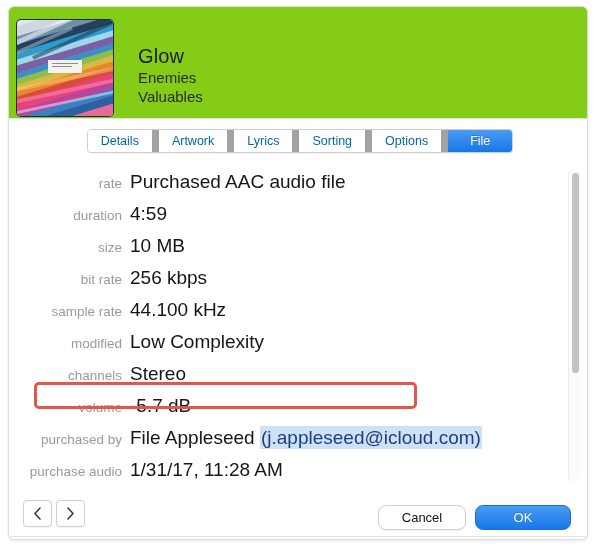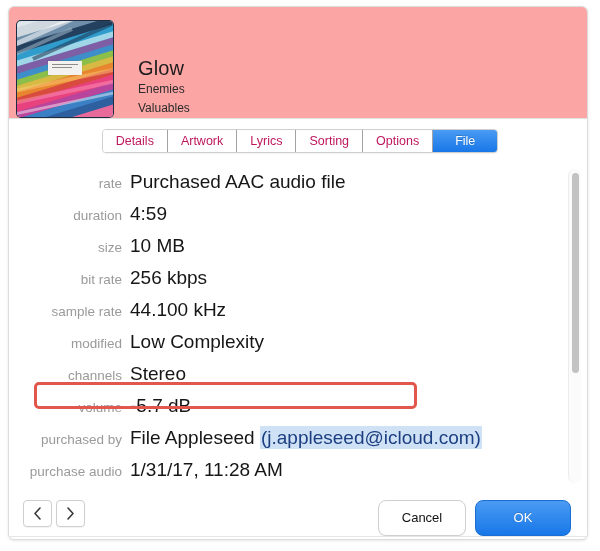--- a/index.html
+++ b/index.html
@@ -25,24 +25,24 @@
     border: 1px solid #dcdcdc;
     border-radius: 6px;
     box-shadow: 0 1px 3px rgba(0,0,0,0.10);
     overflow: hidden;
   }
 
   
   .header {
     position: relative;
     height: 112px;
-    background: #fca5a5;
+    background: #84cc16;
     border-bottom: 1px solid #e2e2e2;
     display: flex;
-    align-items: flex-end;
+    align-items: center;
     padding: 10px 0 0 7px;
     box-sizing: border-box;
   }
   .artwork {
     width: 96px;
     height: 96px;
     border-radius: 5px;
     border: 1px solid rgba(0,0,0,0.10);
     overflow: hidden;
     flex: 0 0 auto;
@@ -72,21 +72,21 @@
     padding-top: 14px;
   }
   .track-title {
     font-size: 20px;
     color: #1d1d1d;
     line-height: 24px;
     font-weight: 400;
     letter-spacing: 0.1px;
   }
   .track-sub {
-    font-size: 12px;
+    font-size: 15px;
     color: #2b2b2b;
     line-height: 19px;
   }
 
   
   .tabbar-wrap {
     height: 44px;
     background: #ffffff;
     display: flex;
     align-items: center;
@@ -97,27 +97,27 @@
     display: flex;
     border: 1px solid #cfcfcf;
     border-radius: 4px;
     overflow: hidden;
     background: #ffffff;
     box-shadow: 0 1px 1px rgba(0,0,0,0.05);
     height: 22px;
   }
   .tab {
     font-size: 12.5px;
-    color: #be185d;
+    color: #0369a1;
     padding: 0 13px;
     height: 100%;
     display: flex;
     align-items: center;
     justify-content: center;
-    border-right: 1px solid #a3a3a3;
+    border-right: 7px solid #a3a3a3;
     background: #ffffff;
     white-space: nowrap;
     cursor: default;
   }
   .tab:last-child { border-right: none; }
   .tab.selected {
     background: linear-gradient(#4a9bf3, #1877e8);
     color: #ffffff;
     border-right: none;
     padding: 0 22px;
@@ -215,21 +215,21 @@
     display: flex;
     align-items: center;
     justify-content: center;
     box-shadow: 0 1px 1px rgba(0,0,0,0.05);
     cursor: default;
   }
   .navbtn svg { display: block; }
   .spacer { flex: 1; }
   .btn {
     font-size: 13px;
-    height: 36px;
+    height: 25px;
     min-width: 88px;
     border-radius: 8px;
     display: flex;
     align-items: center;
     justify-content: center;
     cursor: default;
     box-sizing: border-box;
     margin-top: 8px;
   }
   .btn-cancel {

